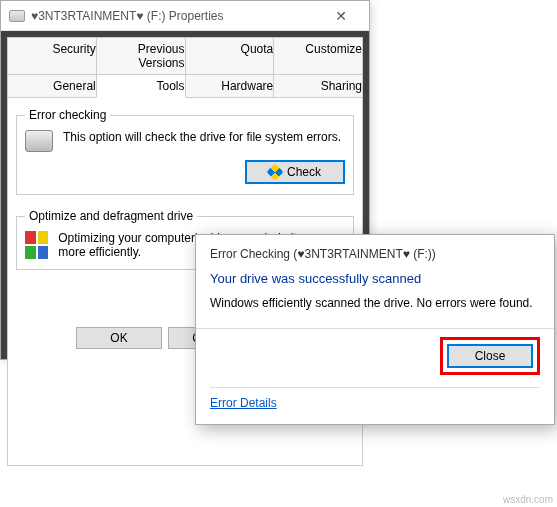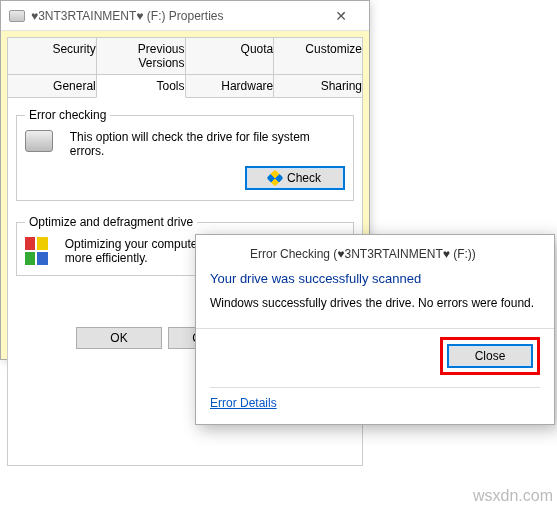--- a/index.html
+++ b/index.html
@@ -1,51 +1,51 @@
 <!DOCTYPE html>
 <html><head>
   <meta charset="utf-8">
   <style>
     * { box-sizing: border-box; font-family: "Segoe UI", Tahoma, sans-serif; font-size: 12px; }
     body { margin: 0; background: #fff; width: 557px; height: 507px; position: relative; }
     .window { position: absolute; border: 1px solid #aaa; background: #fff; box-shadow: 2px 2px 8px rgba(0,0,0,.15); }
-    .props { left: 0; top: 0; width: 370px; height: 360px; background: #fef9c3; }
+    .props { left: 0; top: 0; width: 370px; height: 360px; background: #404040; }
     .titlebar { height: 30px; display: flex; align-items: center; padding: 0 8px; background: #fff; border-bottom: 1px solid #e5e5e5; }
     .drive-icon { width: 16px; height: 12px; background: linear-gradient(#e8e8e8,#c8c8c8); border: 1px solid #999; border-radius: 2px; margin-right: 6px; }
     .titlebar .title { flex: 1; color: #555; }
     .close-x { font-size: 14px; color: #555; width: 40px; text-align: center; cursor: pointer; }
     .tabrow { display: flex; margin: 6px 6px 0 6px; }
     .tab { flex: 1; text-align: right; padding: 4px 0; border: 1px solid #ccc; background: #f7f7f7; cursor: pointer; }
     .tab.active { background: #fff; border-bottom-color: #fff; position: relative; z-index: 2; }
     .tabrow .tab + .tab { margin-left: -1px; }
     .tabrow2 { margin-top: -1px; }
     .tab-body { margin: 0 6px 12px 6px; background: #fff; border: 1px solid #ccc; border-top: none; padding: 10px 8px 50px; height: 368px; position: relative; }
     fieldset { border: 1px solid #ccc; padding: 8px 8px 10px; margin: 0 0 14px 0; }
     legend { color: #000; padding: 0 4px; }
     .ico-check { width: 28px; height: 22px; background: linear-gradient(#eee,#bbb); border: 1px solid #888; border-radius: 3px; }
     .ico-defrag { width: 28px; height: 28px; display: grid; grid-template-columns: 1fr 1fr; gap: 2px; }
     .ico-defrag span:nth-child(1){background:#d33;} .ico-defrag span:nth-child(2){background:#ec0;} .ico-defrag span:nth-child(3){background:#3a3;} .ico-defrag span:nth-child(4){background:#36c;}
-    .row { display: flex; gap: 17px; align-items: flex-start; }
+    .row { display: flex; gap: 10px; align-items: flex-start; }
     .btn { min-width: 86px; padding: 3px 14px; background: #e1e1e1; border: 1px solid #adadad; cursor: pointer; text-align: center; }
     .btn.primary { background: #e1e1e1; border: 2px solid #0078d7; box-shadow: 0 0 0 1px #d0e4fb inset; }
     .btn.disabled { color: #a0a0a0; }
     .shield { display:inline-block; width:12px; height:12px; background: conic-gradient(#0078d7 0 25%, #fc0 0 50%, #0078d7 0 75%, #fc0 0); border-radius: 2px; transform: rotate(45deg); vertical-align: middle; margin-right:4px;}
     .btn.check { display:flex; align-items:center; justify-content:center; gap:2px; min-width:100px; }
     .right { display:flex; justify-content:flex-end; margin-top:8px; }
     .footer { position:absolute; bottom:10px; left:0; right:15px; display:flex; justify-content:flex-end; gap:6px; padding:0 8px; }
     .errwin { left: 195px; top: 234px; width: 360px; background: #fff; border:1px solid #aaa; box-shadow: 4px 4px 16px rgba(0,0,0,.3); }
-    .errtitle { padding: 12px 14px 2px; color: #333; margin-left: 40px; }
+    .errtitle { padding: 12px 14px 2px; color: #333; }
     .headline { color: #003399; font-size: 13px; padding: 8px 14px 6px; }
     .msg { padding: 4px 14px 10px; color: #000; }
     .hr { border-top:1px solid #ddd; margin: 8px 0; }
     .err-lower { padding: 0 14px 14px; }
     .close-wrap { display:flex; justify-content:flex-end; padding-bottom:4px;}
     .close-highlight { border: 3px solid #e00; padding:4px; }
     .link { color:#0056c7; text-decoration: underline; cursor:pointer; }
-    .watermark { position:absolute; right:4px; bottom:2px; color:#bbb; font-size:16px; }
+    .watermark { position:absolute; right:4px; bottom:2px; color:#bbb; font-size:10px; }
   </style>
 </head>
 <body>
 
 <div class="window props">
   <div class="titlebar">
     <div class="drive-icon"></div>
     <div class="title">♥3NT3RTAINMENT♥ (F:) Properties</div>
     <div class="close-x">✕</div>
   </div>
@@ -97,21 +97,21 @@
   <div class="footer">
     <div class="btn">OK</div>
     <div class="btn">Cancel</div>
     <div class="btn disabled">Apply</div>
   </div>
 </div>
 
 <div class="window errwin">
   <div class="errtitle">Error Checking (♥3NT3RTAINMENT♥ (F:))</div>
   <div class="headline">Your drive was successfully scanned</div>
-  <div class="msg">Windows successfully drives the drive. No errors were found.</div>
+  <div class="msg">Windows efficiently scanned the drive. No errors were found.</div>
   <div class="hr"></div>
   <div class="err-lower">
     <div class="close-wrap">
       <span class="close-highlight">
         <div class="btn primary">Close</div>
       </span>
     </div>
     <div class="hr"></div>
     <span class="link">Error Details</span>
   </div>

